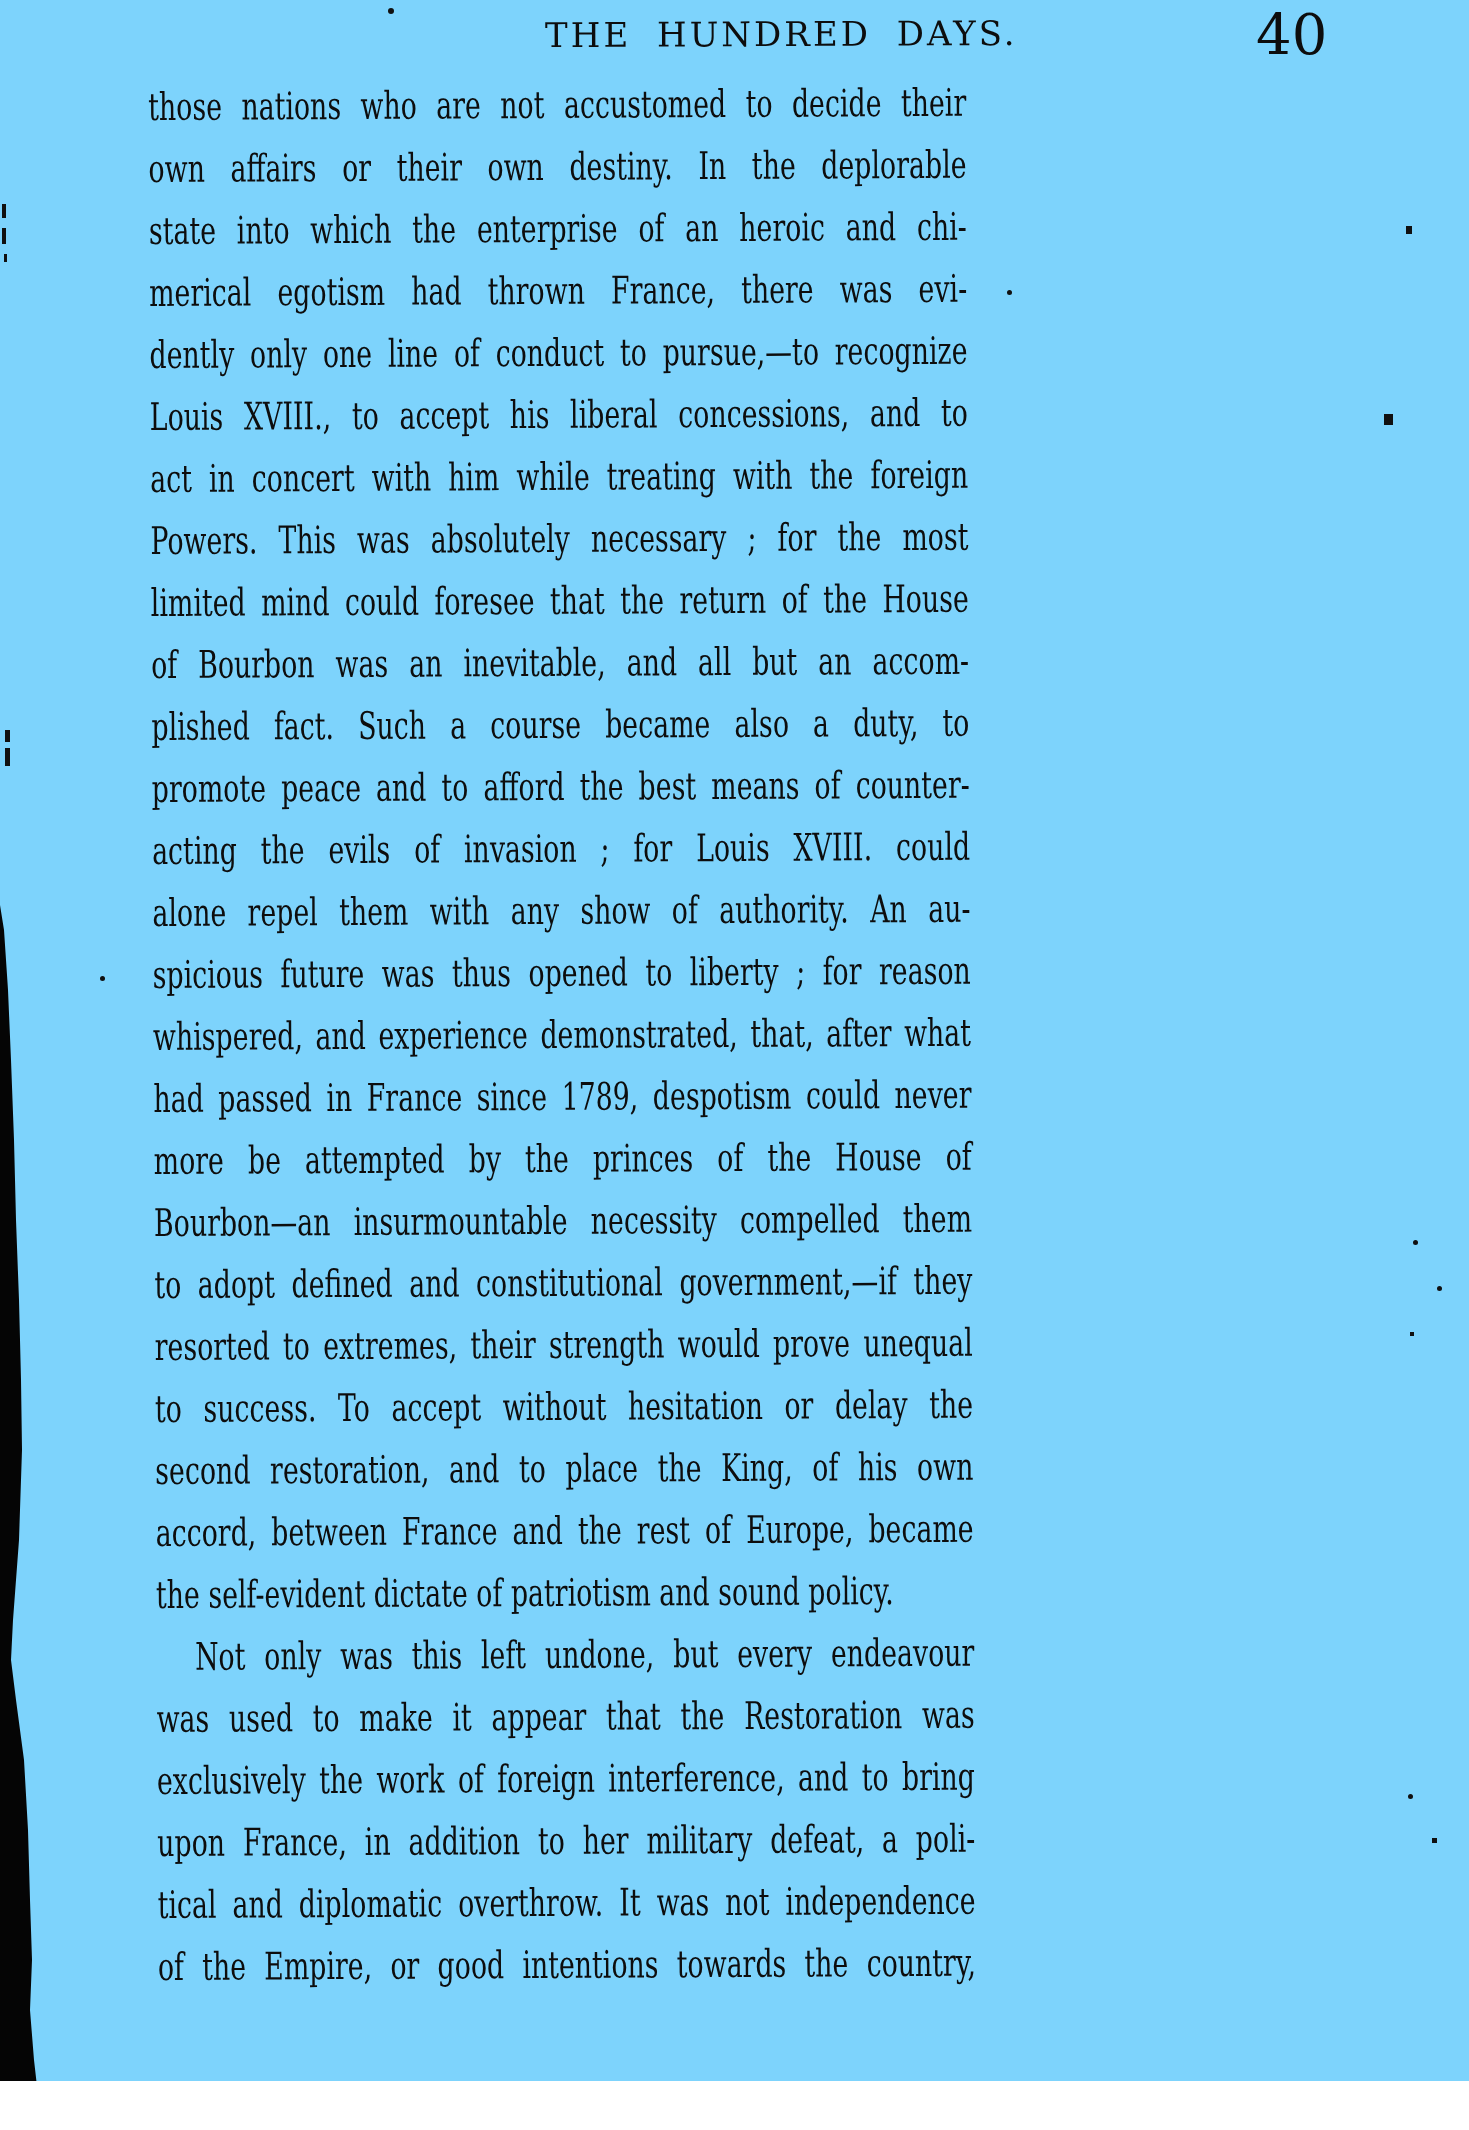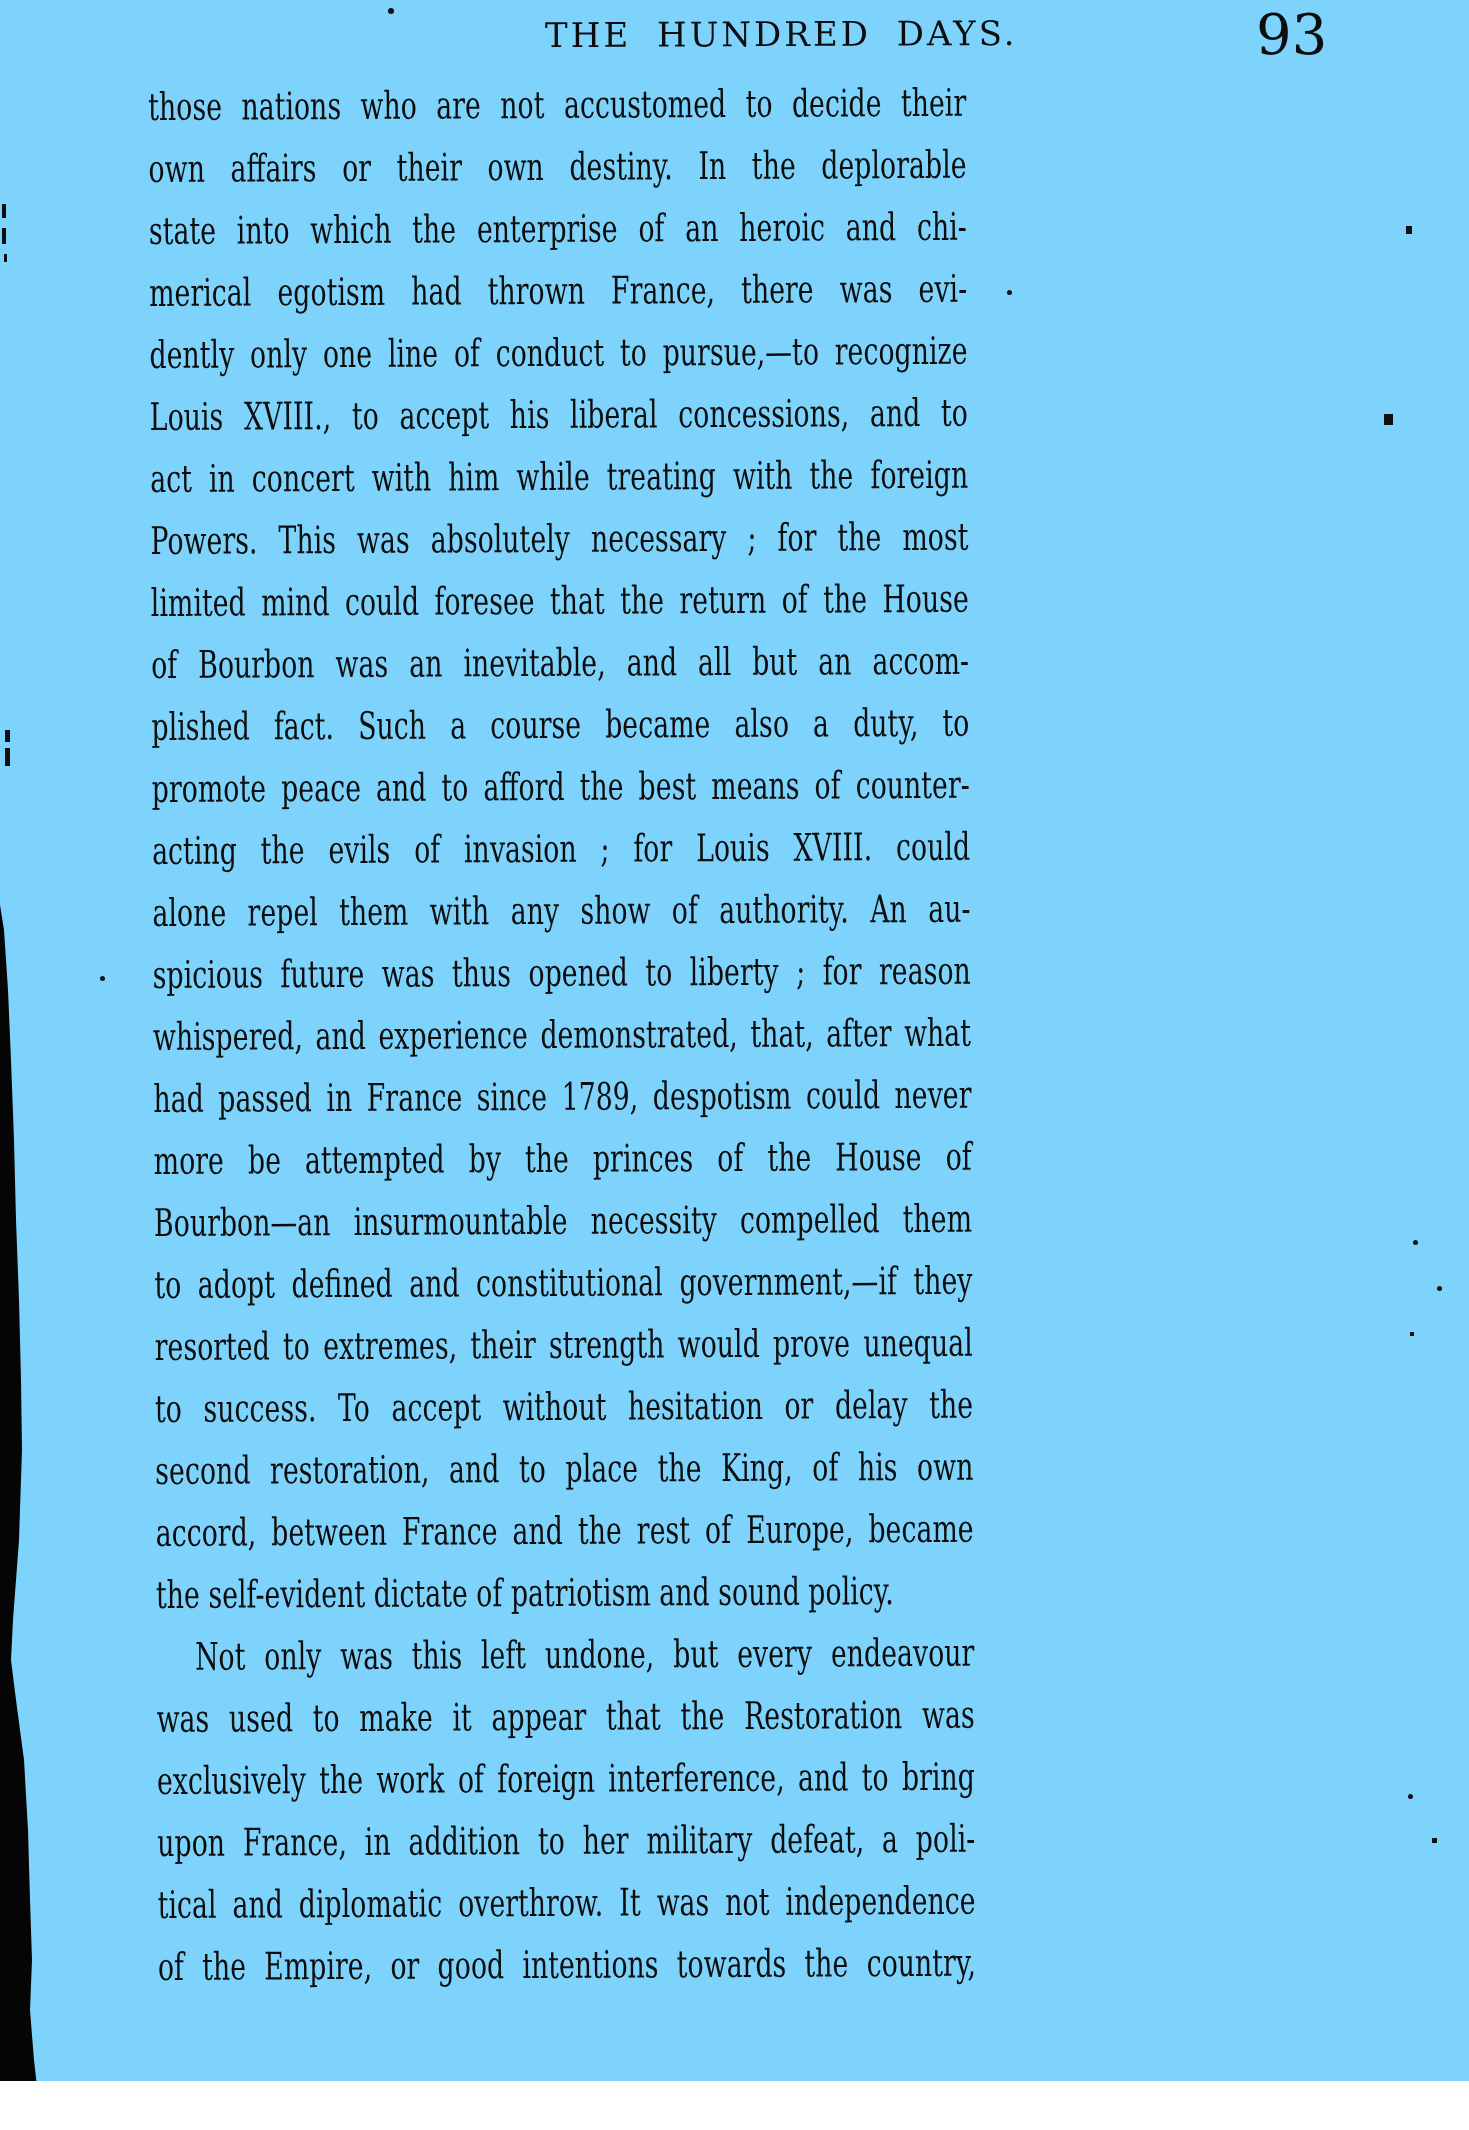--- a/index.html
+++ b/index.html
@@ -67,21 +67,21 @@
   .speck { position: absolute; background: #101010; }
   .speck.round { border-radius: 50%; }
 </style>
 </head>
 <body>
 
 <div class="sheet" style="color: rgb(13, 13, 13);">
 
   <header>
     <span class="head-title">THE HUNDRED DAYS.</span>
-    <span class="page-num">93</span>
+    <span class="page-num">40</span>
   </header>
 
   <main class="text-outer">
     <div class="text-inner">
         <div class="para">
           <div class="line">those nations who are not accustomed to decide their</div>
           <div class="line">own affairs or their own destiny. In the deplorable</div>
           <div class="line">state into which the enterprise of an heroic and chi-</div>
           <div class="line">merical egotism had thrown France, there was evi-</div>
           <div class="line">dently only one line of conduct to pursue,—to recognize</div>

